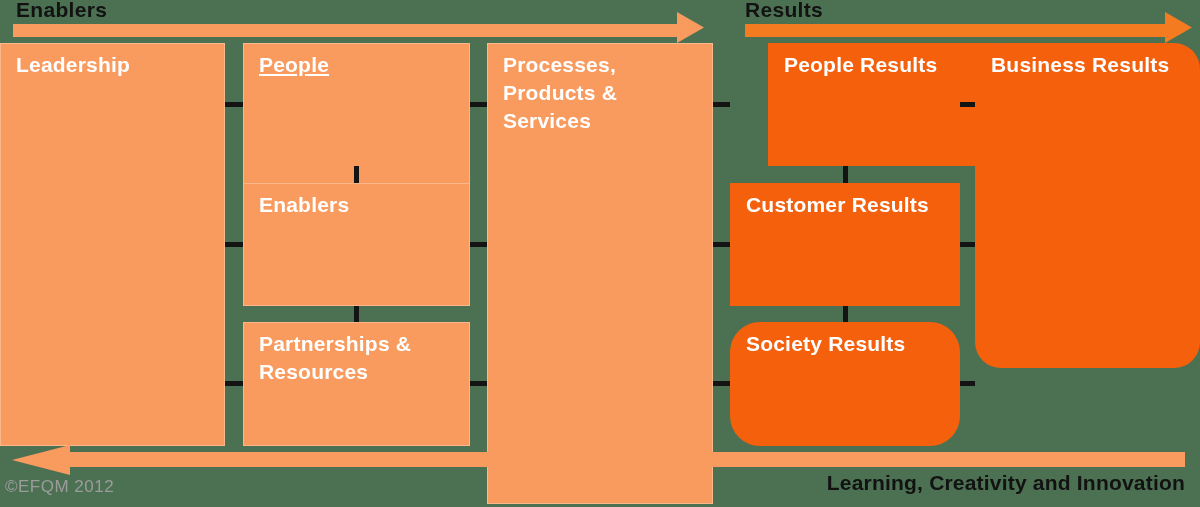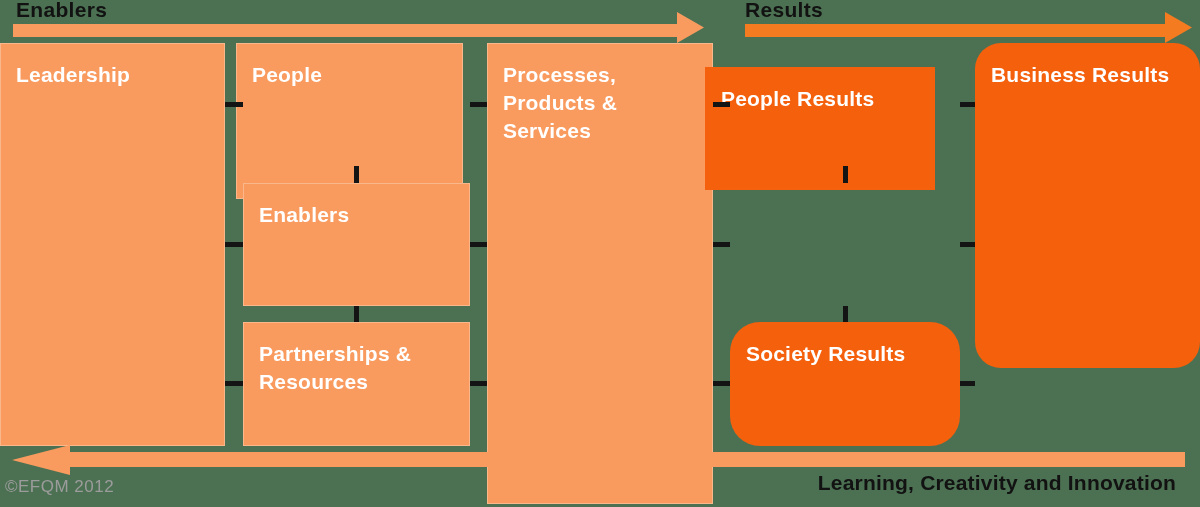--- a/index.html
+++ b/index.html
@@ -45,46 +45,46 @@
 
   
   .box{
     position:absolute;
     box-sizing:border-box;
     color:#fff;
     font-size:21px;font-weight:bold;
     letter-spacing:.2px;
     line-height:1.33;
   }
-  .box .lbl{display:block;padding:18px 16px 0 16px;}
+  .box .lbl{display:block;padding:8px 16px 0 16px;}
   .box.enabler{
     background:var(--c-enabler,#F99B5F);
     box-shadow:inset 0 0 0 1px rgba(255,255,255,.28);
   }
   .box.result{background:var(--c-result,#F5600D);}
 
   .box-leadership      {left:0;    top:43px;  width:225px; height:403px;}
-  .box-people          {left:236px;top:43px;  width:227px; height:156px;}
+  .box-people          {left:243px;top:43px;  width:227px; height:156px;text-decoration:underline;}
   .box-strategy        {left:243px;top:183px; width:227px; height:123px;}
   .box-partnerships    {left:243px;top:322px; width:227px; height:124px;}
   .box-processes       {left:487px;top:43px;  width:226px; height:461px;}
   .box-processes .lbl  {max-width:140px;}
-  .box-people-results  {left:705px;top:43px;  width:230px; height:123px;margin-top:24px;}
+  .box-people-results  {left:768px;top:43px;  width:230px; height:123px;}
   .box-customer-results{left:730px;top:183px; width:230px; height:123px;}
   .box-society-results {left:730px;top:322px; width:230px; height:124px;border-radius:30px;}
   .box-business-results{left:975px;top:43px;  width:225px; height:325px;border-radius:26px;}
 
   
   .conn{position:absolute;background:var(--c-connector,#141414);}
   .conn-h{height:5px;}
   .conn-v{width:5px;}
 
   
   .feedback-label{
-    position:absolute;right:24px;top:471px;
+    position:absolute;right:15px;top:471px;
     font-size:21px;font-weight:bold;
     color:var(--c-heading_text,#121212);
     letter-spacing:.2px;
   }
   .copyright{
     position:absolute;left:5px;top:477px;
     font-size:17px;font-weight:normal;
     color:var(--c-copyright,#9C9C9C);
     letter-spacing:.5px;
   }
@@ -114,20 +114,23 @@
   <div class="box enabler box-partnerships">
     <span class="lbl">Partnerships &amp; Resources</span>
   </div>
   <div class="box enabler box-processes">
     <span class="lbl">Processes, Products &amp; Services</span>
   </div>
 
   <div class="box result box-people-results">
     <span class="lbl">People Results</span>
   </div>
+  <div class="box result box-customer-results">
+    <span class="lbl">Customer Results</span>
+  </div>
   <div class="box result box-society-results">
     <span class="lbl">Society Results</span>
   </div>
   <div class="box result box-business-results">
     <span class="lbl">Business Results</span>
   </div>
 
   <div class="conn conn-h" style="left:225px;top:102px;width:18px;"></div>
   <div class="conn conn-h" style="left:470px;top:102px;width:17px;"></div>
   <div class="conn conn-h" style="left:713px;top:102px;width:17px;"></div>

